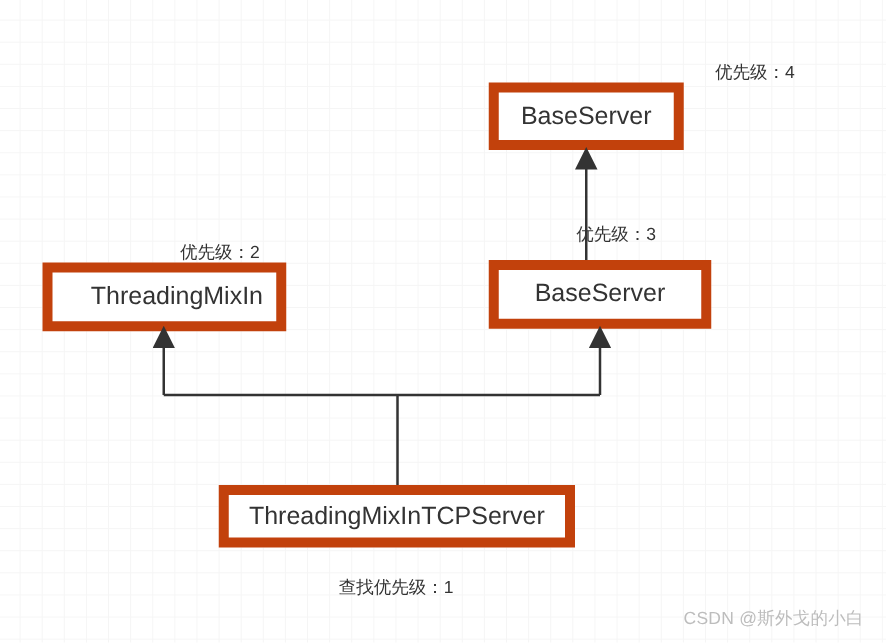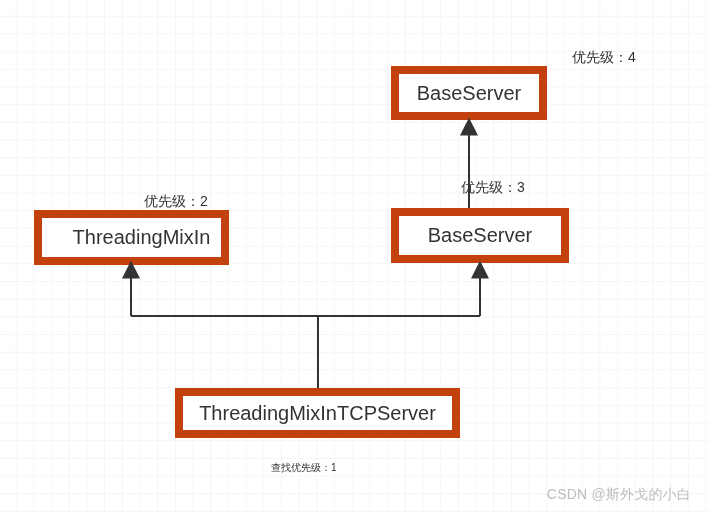--- a/index.html
+++ b/index.html
@@ -45,21 +45,21 @@
       width: 709px; height: 514px;
       pointer-events: none;
     }
   </style>
 </head>
 <body>
 
 <div class="label" style="left:572px; top:49px;">优先级：4</div>
 <div class="label" style="left:104px; top:193px;margin-left:40px;">优先级：2</div>
 <div class="label" style="left:461px; top:179px;">优先级：3</div>
-<div class="label" style="left:271px; top:461px; font-size:10px;">查找优先级：1</div>
+<div class="label" style="left:271px; top:461px; font-size:14px;">查找优先级：1</div>
 
 <div class="node" style="left:391px; top:66px; width:156px; height:54px;">
   <span>BaseServer</span>
 </div>
 
 <div class="node" style="left:34px; top:210px; width:195px; height:55px;padding-left:20px;">
   <span>ThreadingMixIn</span>
 </div>
 
 <div class="node" style="left:391px; top:208px; width:178px; height:55px;">

